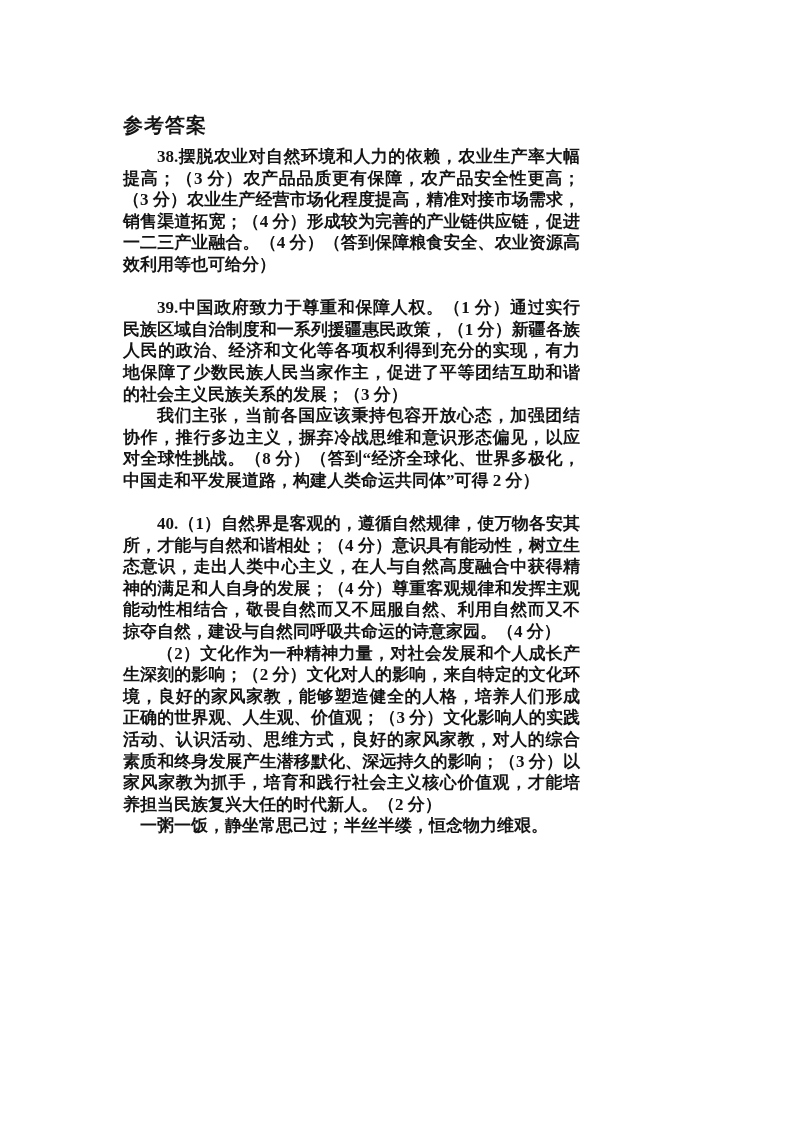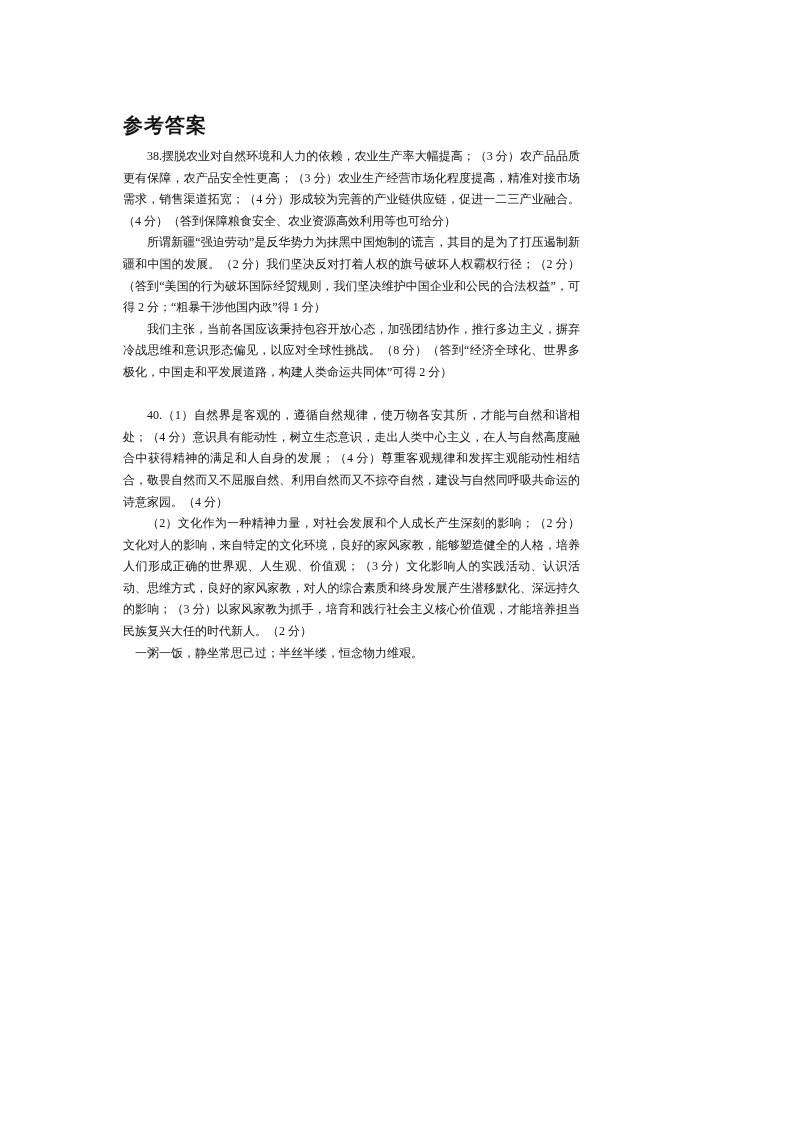--- a/index.html
+++ b/index.html
@@ -29,40 +29,41 @@
     margin: 0 0 3px 0;
     white-space: nowrap;
   }
   .answer-key span {
     margin-right: 46px;
     letter-spacing: 0.5px;
   }
   .answer-key span:last-child { margin-right: 0; }
   .para {
     margin: 0;
-    font-size: 12px;
+    font-size: 17px;
     line-height: 21.6px;
     text-align: justify;
     text-indent: 2em;
+    font-weight: bold;
   }
   .indent-1 { text-indent: 1em; }
   .gap { margin-top: 21.6px; }
 </style>
 </head>
 <body>
 
 <div class="page">
 
   <h1 class="doc-title">参考答案</h1>
 
 
   <p class="para">38.摆脱农业对自然环境和人力的依赖，农业生产率大幅提高；（3 分）农产品品质更有保障，农产品安全性更高；（3 分）农业生产经营市场化程度提高，精准对接市场需求，销售渠道拓宽；（4 分）形成较为完善的产业链供应链，促进一二三产业融合。（4 分）（答到保障粮食安全、农业资源高效利用等也可给分）</p>
 
+  <p class="para gap">39.中国政府致力于尊重和保障人权。（1 分）通过实行民族区域自治制度和一系列援疆惠民政策，（1 分）新疆各族人民的政治、经济和文化等各项权利得到充分的实现，有力地保障了少数民族人民当家作主，促进了平等团结互助和谐的社会主义民族关系的发展；（3 分）</p>
 
-  <p class="para">所谓新疆“强迫劳动”是反华势力为抹黑中国炮制的谎言，其目的是为了打压遏制新疆和中国的发展。（2 分）我们坚决反对打着人权的旗号破坏人权霸权行径；（2 分）（答到“美国的行为破坏国际经贸规则，我们坚决维护中国企业和公民的合法权益”，可得 2 分；“粗暴干涉他国内政”得 1 分）</p>
 
   <p class="para">我们主张，当前各国应该秉持包容开放心态，加强团结协作，推行多边主义，摒弃冷战思维和意识形态偏见，以应对全球性挑战。（8 分）（答到“经济全球化、世界多极化，中国走和平发展道路，构建人类命运共同体”可得 2 分）</p>
 
   <p class="para gap">40.（1）自然界是客观的，遵循自然规律，使万物各安其所，才能与自然和谐相处；（4 分）意识具有能动性，树立生态意识，走出人类中心主义，在人与自然高度融合中获得精神的满足和人自身的发展；（4 分）尊重客观规律和发挥主观能动性相结合，敬畏自然而又不屈服自然、利用自然而又不掠夺自然，建设与自然同呼吸共命运的诗意家园。（4 分）</p>
 
   <p class="para">（2）文化作为一种精神力量，对社会发展和个人成长产生深刻的影响；（2 分）文化对人的影响，来自特定的文化环境，良好的家风家教，能够塑造健全的人格，培养人们形成正确的世界观、人生观、价值观；（3 分）文化影响人的实践活动、认识活动、思维方式，良好的家风家教，对人的综合素质和终身发展产生潜移默化、深远持久的影响；（3 分）以家风家教为抓手，培育和践行社会主义核心价值观，才能培养担当民族复兴大任的时代新人。（2 分）</p>
 
 
 
   <p class="para indent-1">一粥一饭，静坐常思己过；半丝半缕，恒念物力维艰。</p>

